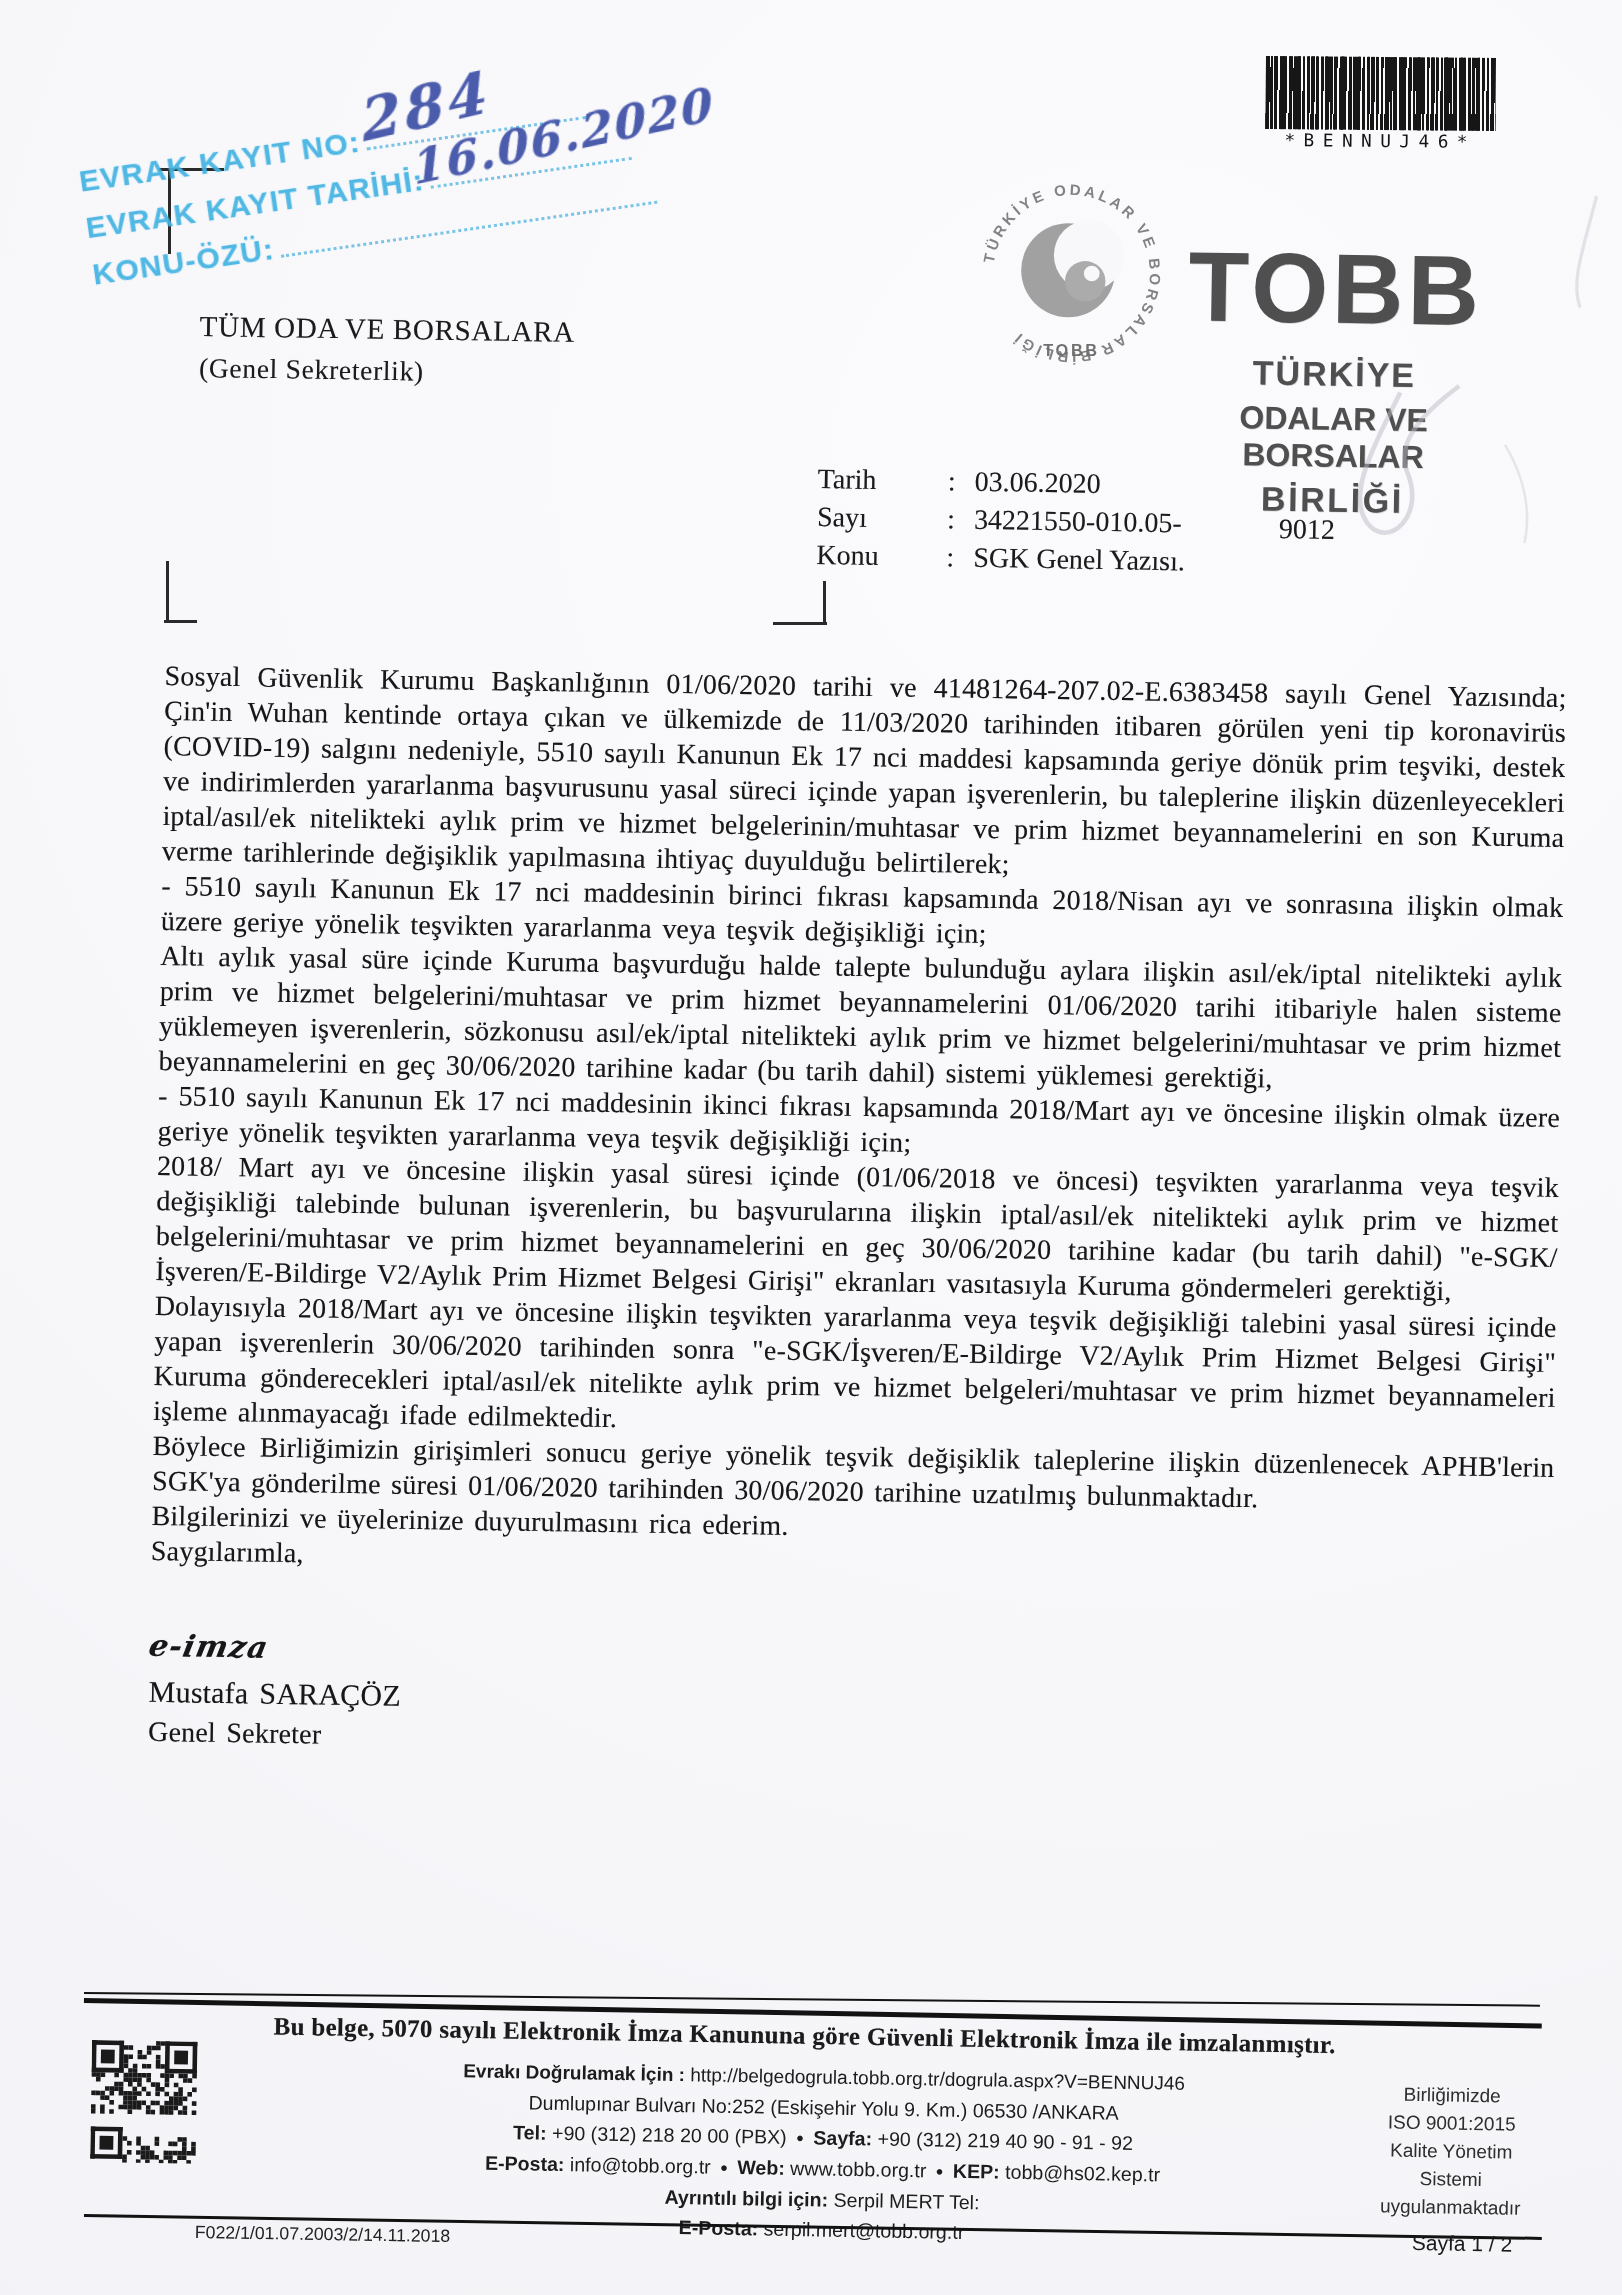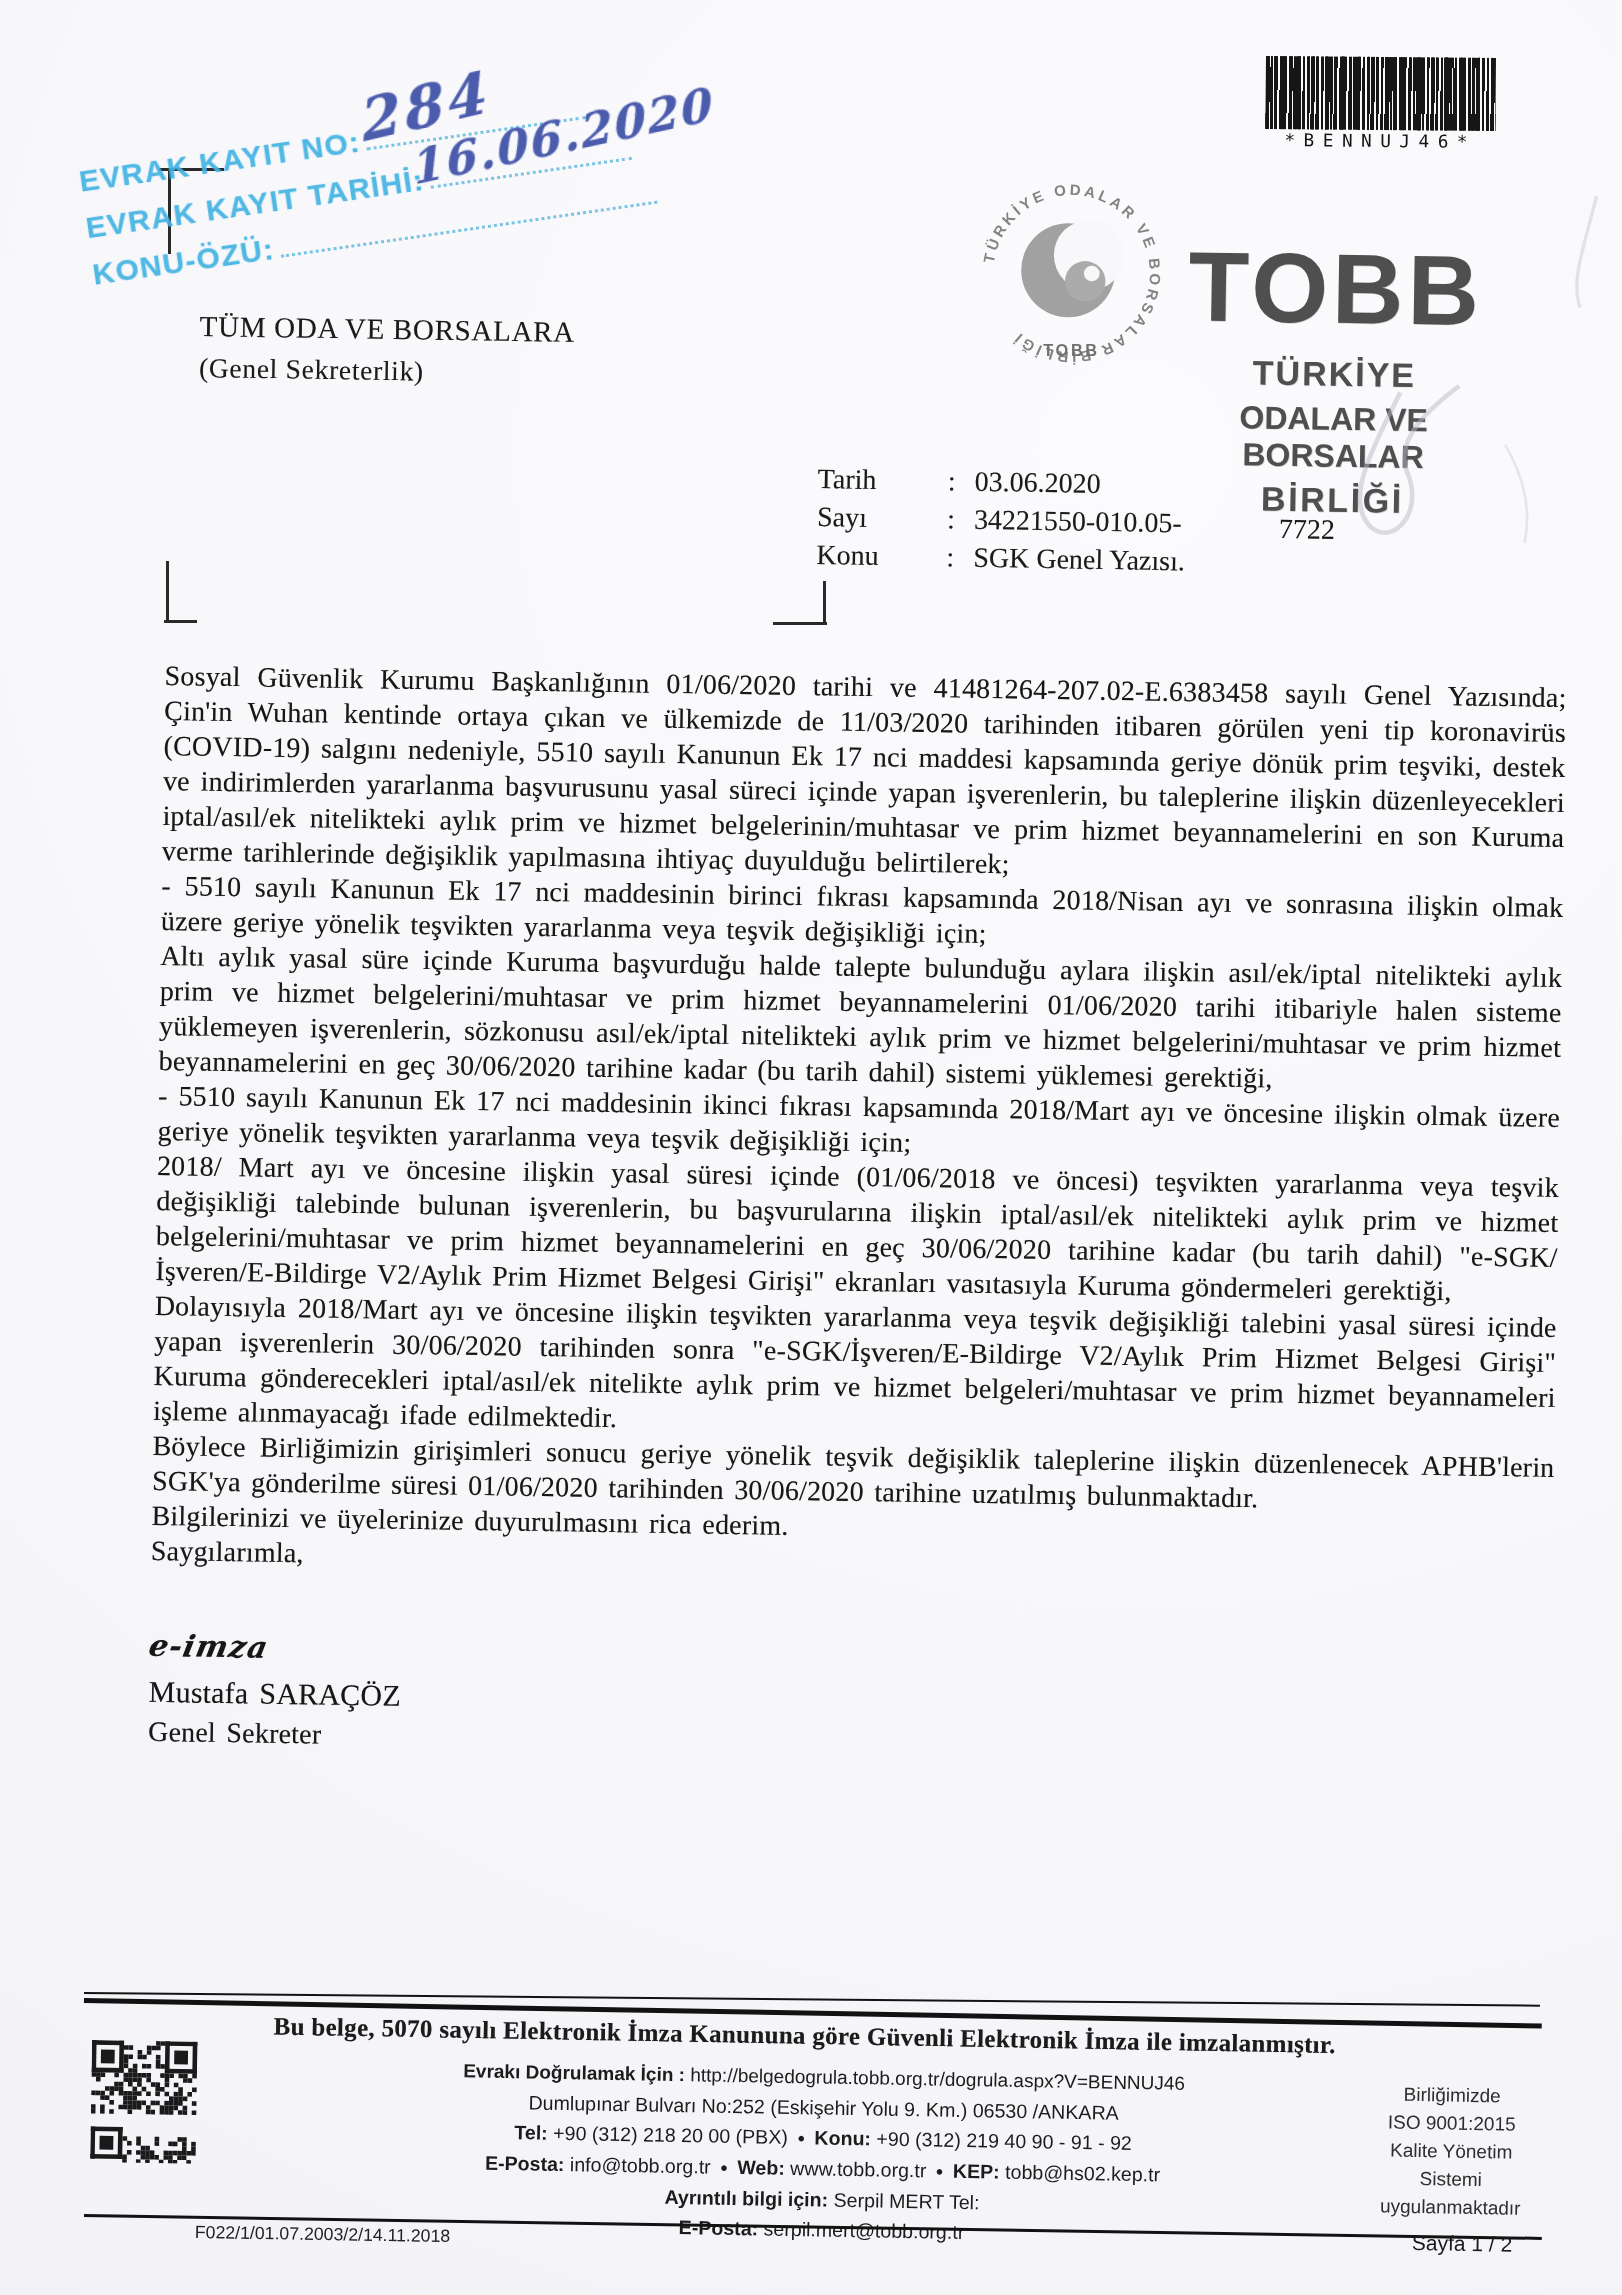--- a/index.html
+++ b/index.html
@@ -146,21 +146,21 @@
     <div class="row">
       <span class="lbl">Sayı</span>
       <span class="col">:</span>
       <span>34221550-010.05-</span>
     </div>
     <div class="row">
       <span class="lbl">Konu</span>
       <span class="col">:</span>
       <span>SGK Genel Yazısı.</span>
     </div>
-    <div class="meta-suffix">7722</div>
+    <div class="meta-suffix">9012</div>
   </div>
 
   <svg class="abs scribbles" width="1623" height="2295" viewBox="0 0 2480 3508">
     <path d="M2140,600 C2090,700 2060,760 2090,800 C2120,840 2180,790 2150,720 C2130,670 2190,620 2230,590" stroke="#b9bac6" stroke-width="7" fill="none" opacity="0.5"></path>
     <path d="M2440,300 C2420,380 2400,430 2415,470" stroke="#c3c4cf" stroke-width="5" fill="none" opacity="0.45"></path>
     <path d="M2300,680 C2330,730 2340,780 2330,830" stroke="#c6c7d1" stroke-width="4" fill="none" opacity="0.4"></path>
   </svg>
 
   <div class="abs body-block t09">
     <p>Sosyal Güvenlik Kurumu Başkanlığının 01/06/2020 tarihi ve 41481264-207.02-E.6383458 sayılı Genel Yazısında; Çin'in Wuhan kentinde ortaya çıkan ve ülkemizde de 11/03/2020 tarihinden itibaren görülen yeni tip koronavirüs (COVID-19) salgını nedeniyle, 5510 sayılı Kanunun Ek 17 nci maddesi kapsamında geriye dönük prim teşviki, destek ve indirimlerden yararlanma başvurusunu yasal süreci içinde yapan işverenlerin, bu taleplerine ilişkin düzenleyecekleri iptal/asıl/ek nitelikteki aylık prim ve hizmet belgelerinin/muhtasar ve prim hizmet beyannamelerini en son Kuruma verme tarihlerinde değişiklik yapılmasına ihtiyaç duyulduğu belirtilerek;</p>
@@ -389,21 +389,21 @@
   <div class="abs fcenter t10">
     <div style="font-size:19px;">
       <b>Evrakı Doğrulamak İçin :</b>
       <span>http://belgedogrula.tobb.org.tr/dogrula.aspx?V=BENNUJ46</span>
     </div>
     <div>Dumlupınar Bulvarı No:252 (Eskişehir Yolu 9. Km.) 06530 /ANKARA</div>
     <div>
       <b>Tel:</b>
       <span>+90 (312) 218 20 00 (PBX)</span>
       <span class="sep">●</span>
-      <b>Konu:</b>
+      <b>Sayfa:</b>
       <span>+90 (312) 219 40 90 - 91 - 92</span>
     </div>
     <div>
       <b>E-Posta:</b>
       <span>info@tobb.org.tr</span>
       <span class="sep">●</span>
       <b>Web:</b>
       <span>www.tobb.org.tr</span>
       <span class="sep">●</span>
       <b>KEP:</b>

